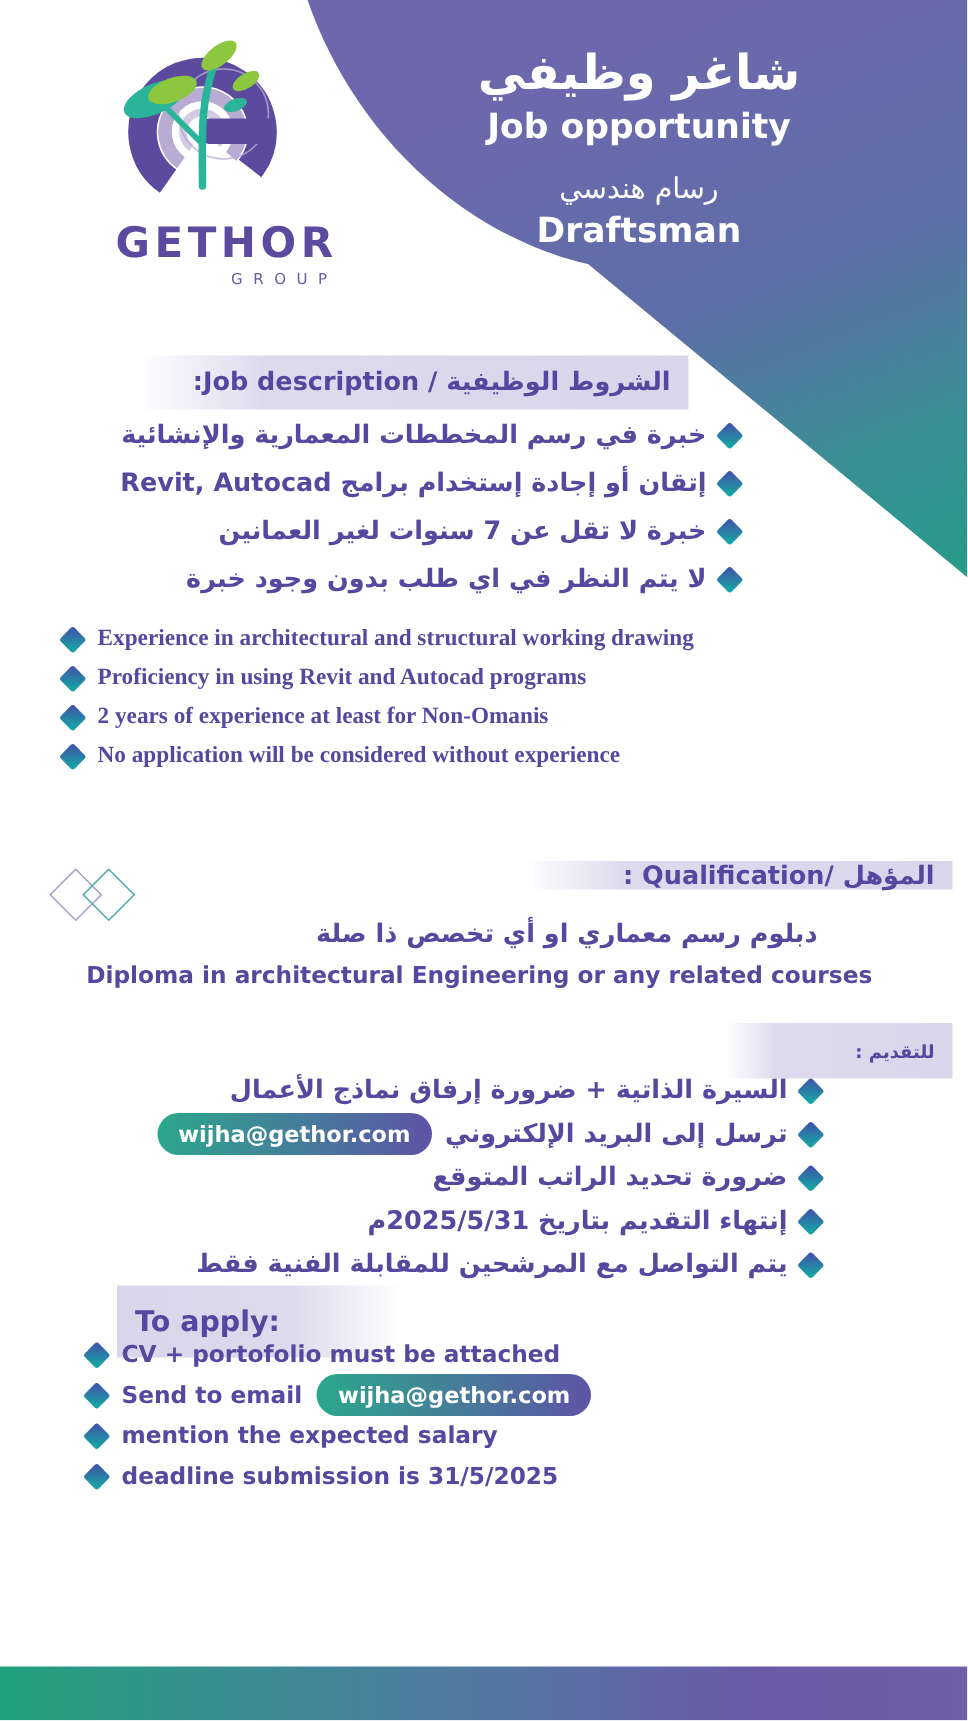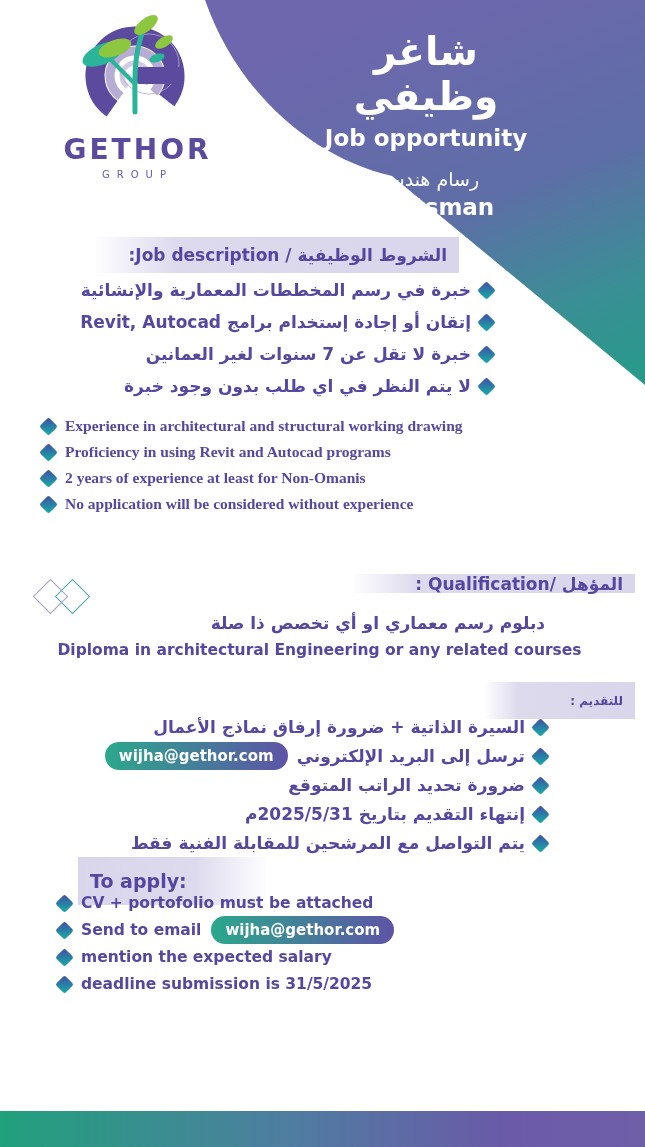--- a/index.html
+++ b/index.html
@@ -2,27 +2,27 @@
 <html><head>
 <meta charset="utf-8">
 <style>
   html,body{margin:0;padding:0;background:#ffffff;}
   .page{position:relative;width:645px;height:1147px;background:#ffffff;overflow:hidden;
         font-family:"DejaVu Sans",sans-serif;}
 
   
   .blob{position:absolute;top:0;left:0;width:645px;height:400px;}
   .hero{position:absolute;top:30px;left:300px;width:252px;text-align:center;color:#fff;}
-  .hero .t-ar{font-size:39px;font-weight:bold;line-height:1.15;}
+  .hero .t-ar{font-size:32px;font-weight:bold;line-height:1.15;}
   .hero .t-en{font-size:23px;font-weight:bold;margin-top:5px;}
   .hero .r-ar{font-size:19px;margin-top:17px;}
   .hero .r-en{font-size:23px;font-weight:bold;margin-top:4px;}
 
   
-  .logo{position:absolute;top:12px;left:50px;width:175px;text-align:center;}
+  .logo{position:absolute;top:24px;left:50px;width:175px;text-align:right;}
   .logo svg{display:block;margin:0 auto;}
   .logo .word{color:#5b4a9e;font-size:28px;font-weight:bold;letter-spacing:3px;margin-top:1px;}
   .logo .sub{color:#6a5aa8;font-size:10px;letter-spacing:7px;margin-top:3px;}
 
   
   .bar{position:absolute;display:flex;align-items:center;color:#5746a0;font-weight:bold;
        font-size:17px;white-space:nowrap;}
   .bar.rtl{direction:rtl;padding-right:12px;
        background:linear-gradient(270deg,#d9d5ea 0%,#dedaee 78%,rgba(222,218,238,0.05) 100%);}
   .bar.ltr{direction:ltr;padding-left:12px;

